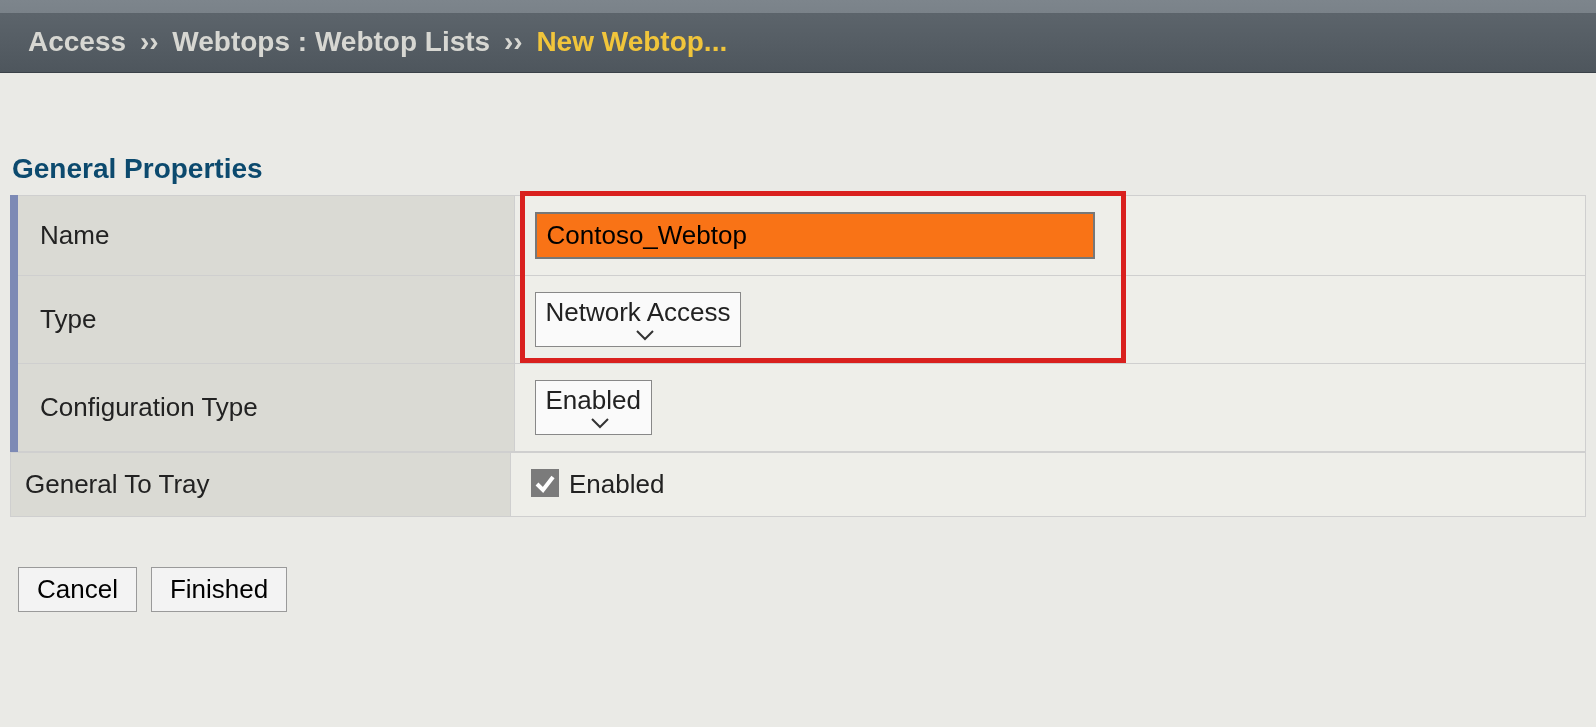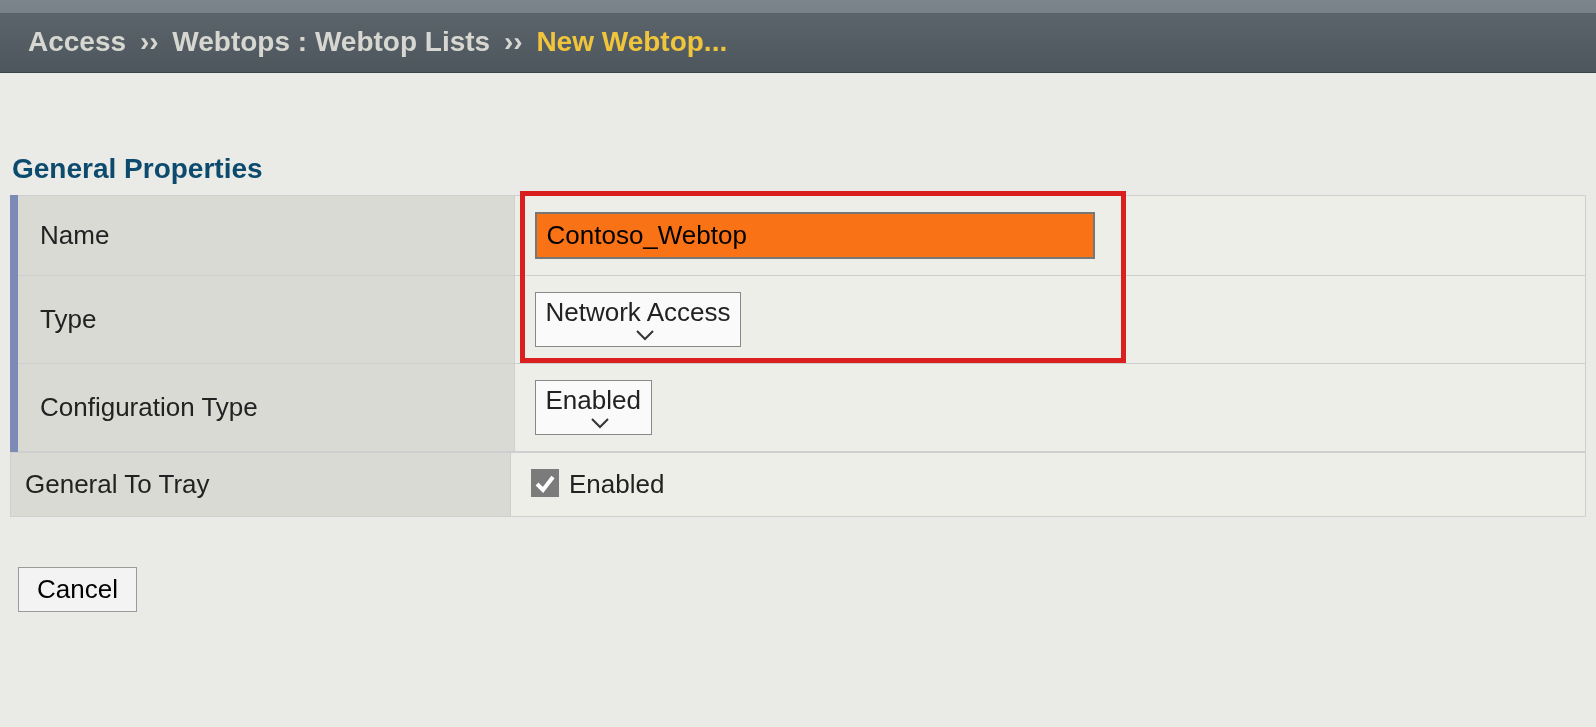--- a/index.html
+++ b/index.html
@@ -200,15 +200,16 @@
           </span>
           <span>Enabled</span>
         </span>
       </td>
     </tr>
   </tbody>
     </table>
 
   <div class="buttons-row">
     <button class="btn">Cancel</button>
+    <button class="btn">Finished</button>
   </div>
 
 </div>
 
 </body></html>

